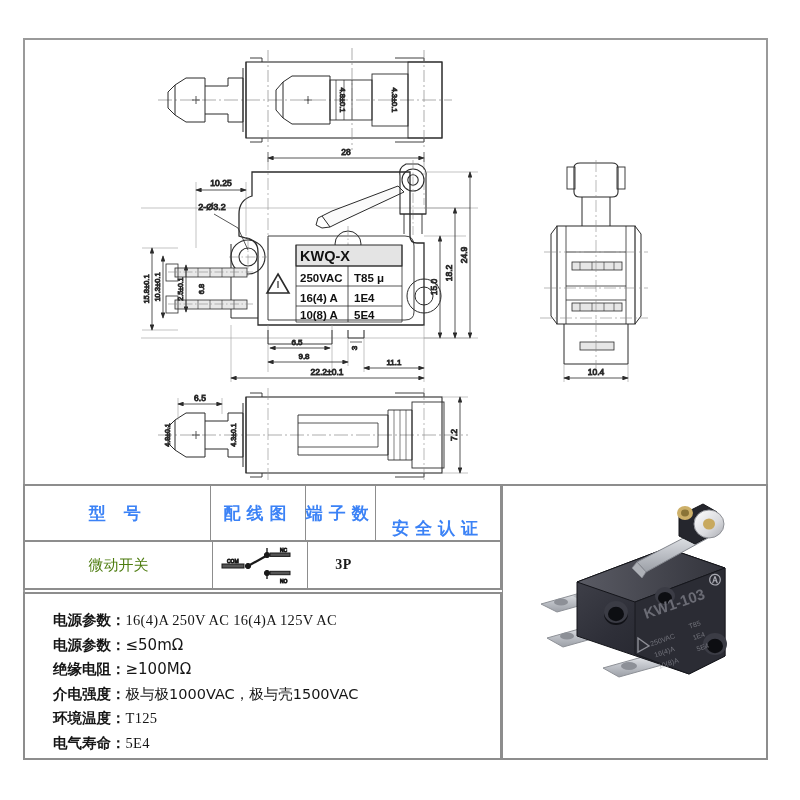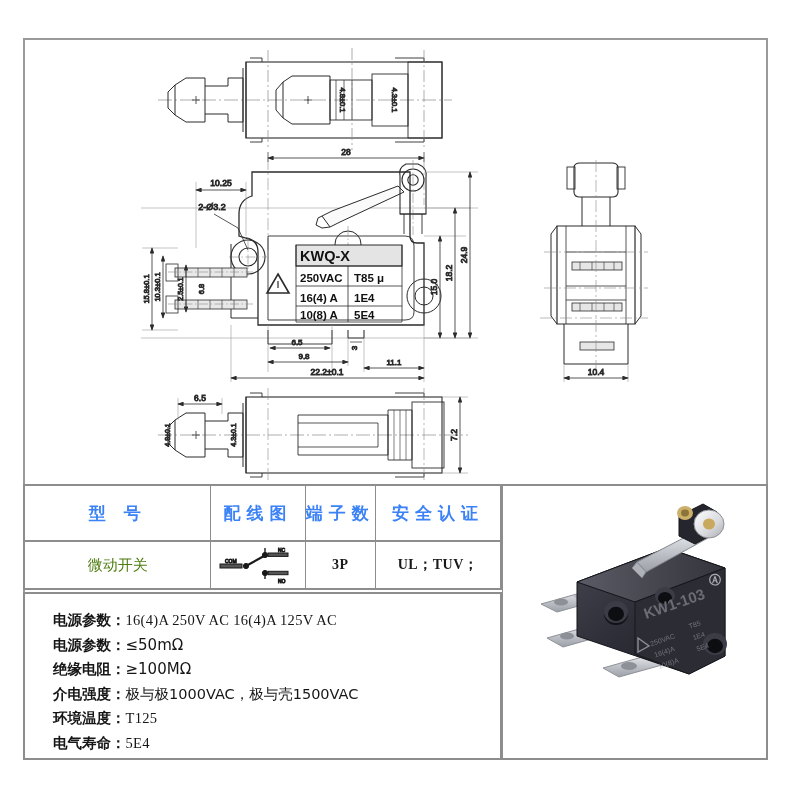--- a/index.html
+++ b/index.html
@@ -10,21 +10,21 @@
 
   
   .dwg{position:absolute;left:0;top:0;}
 
   
   .tbl{position:absolute;left:23px;top:484px;width:745px;height:276px;box-sizing:border-box;}
   .tbl-row1{position:absolute;left:0;top:0;width:479px;height:57px;border:2px solid #8d8d8d;border-bottom-width:1px;box-sizing:border-box;display:flex;}
   .tbl-row2{position:absolute;left:0;top:57px;width:479px;height:49px;border:2px solid #8d8d8d;border-top:1px solid #8d8d8d;box-sizing:border-box;display:flex;}
   .cell{display:flex;align-items:center;justify-content:center;box-sizing:border-box;border-right:1px solid #8d8d8d;height:100%;}
   .cell:last-child{border-right:none;}
-  .c1{width:188px;} .c2{width:95px;} .c3{width:71px;} .c4{width:125px;}
+  .c1{width:188px;} .c2{width:95px;} .c3{width:71px;} .c4{width:125px;align-items:flex-end;}
   .hdr-txt{font-size:17px;letter-spacing:6px;color:#3b82f6;font-family:"DejaVu Sans",sans-serif;font-weight:600;}
   .cell-txt{font-size:15px;color:#4d7c0f;font-family:"DejaVu Sans",sans-serif;}
   .cell-txt-en{font-size:14px;color:#1a1a1a;font-family:"Liberation Serif",serif;font-weight:700;letter-spacing:.5px;}
 
   .spec{position:absolute;left:0;top:108px;width:479px;height:168px;border:2px solid #8d8d8d;box-sizing:border-box;padding:14px 0 0 28px;}
   .spec-line{font-size:14.5px;line-height:24.5px;color:#161616;font-family:"DejaVu Sans",sans-serif;white-space:nowrap;}
   .spec-line .lbl{font-weight:600;margin-top:24px;}
   .spec-line .val{font-family:"Liberation Serif",serif;font-weight:400;letter-spacing:.3px;}
   .spec-line .big{font-size:15px;font-weight:400;}
 
@@ -336,23 +336,20 @@
           <text x="62" y="7" font-size="5" fill="#333" font-family="Liberation Sans, sans-serif">NC</text>
           <circle cx="49" cy="28" r="2.6"></circle>
           <rect x="52" y="26.3" width="20" height="3.4" fill="#555"></rect>
           <text x="62" y="38" font-size="5" fill="#333" font-family="Liberation Sans, sans-serif">NO</text>
           <path d="M49,28 L49,34" stroke-width="1.4" fill="none"></path>
         </g>
       </svg>
     </div>
     <div class="cell c3">
       <span class="cell-txt-en">3P</span>
-    </div>
-    <div class="cell c4">
-      <span class="cell-txt-en">UL；TUV；</span>
     </div>
   </div>
 
   <div class="spec">
     <div class="spec-line">
       <span class="lbl">电源参数：</span><span class="val">16(4)A 250V AC   16(4)A 125V AC</span>
     </div>
     <div class="spec-line">
       <span class="lbl">电源参数：</span><span class="big">≤50mΩ</span>
     </div>

